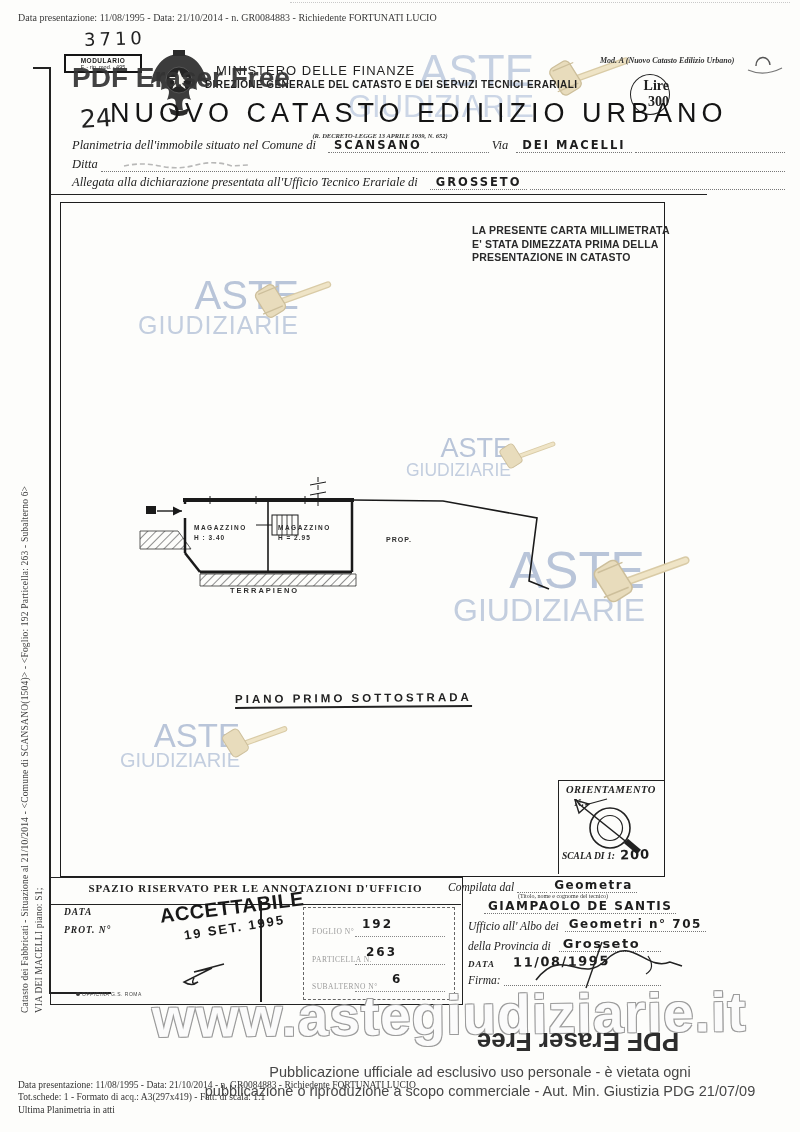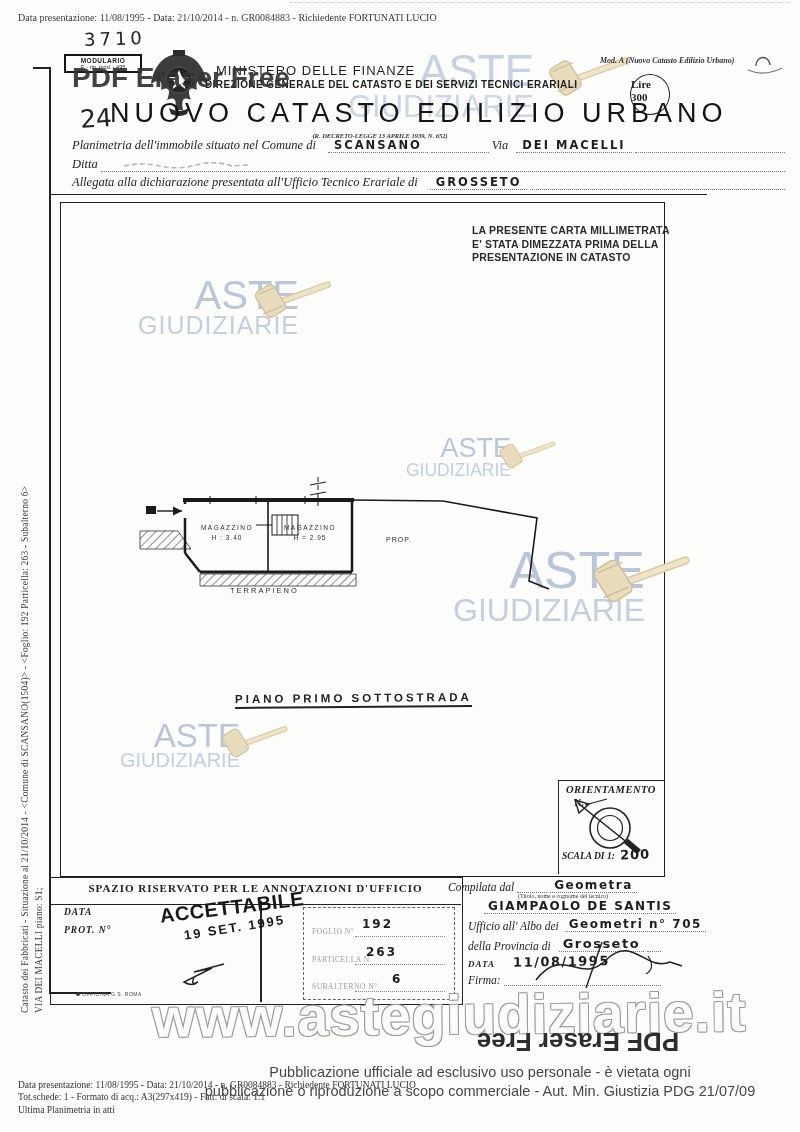--- a/index.html
+++ b/index.html
@@ -15,21 +15,21 @@
   .topdashes{left:290px;top:2px;width:500px;border-top:1px dotted #c9c9c9;}
   .hw-num{left:84px;top:28px;font-family:"DejaVu Sans",sans-serif;font-size:18px;letter-spacing:4px;transform:rotate(-2deg);color:#222;}
   .modulario{left:64px;top:54px;width:70px;border:2px solid #151515;text-align:center;padding:1px 2px;background:#fdfdfb;}
   .modulario .l1{font-size:6.5px;font-weight:bold;font-family:"Liberation Sans",sans-serif;letter-spacing:.5px;}
   .modulario .l2{font-size:5.5px;font-family:"Liberation Sans",sans-serif;}
   .pdf-top{left:72px;top:62px;font-family:"Liberation Sans",sans-serif;font-weight:bold;font-size:28px;color:#333;opacity:.92;z-index:6;}
   .ministry{left:216px;top:63px;font-family:"Liberation Sans",sans-serif;font-size:13px;letter-spacing:1px;color:#1f1f1f;z-index:5;}
   .direction{left:205px;top:79px;font-family:"Liberation Sans",sans-serif;font-weight:bold;font-size:10px;letter-spacing:.4px;color:#1f1f1f;z-index:5;}
   .mod-a{left:600px;top:56px;font-size:8px;font-weight:bold;font-style:italic;color:#333;}
   .lire{left:630px;top:74px;width:38px;height:36px;border:1.5px solid #222;border-radius:50%;
-        text-align:left;font-weight:bold;font-size:11px;line-height:1.15;padding-top:3px;}
+        text-align:right;font-weight:bold;font-size:14px;line-height:1.15;padding-top:3px;}
   .hw-24{left:80px;top:104px;font-family:"DejaVu Sans",sans-serif;font-size:25px;transform:rotate(-4deg);color:#222;}
   .title{left:110px;top:98px;font-family:"Liberation Sans",sans-serif;font-size:27px;letter-spacing:5px;color:#141414;z-index:5;white-space:nowrap;}
   .subtitle{left:255px;top:132px;width:250px;text-align:center;font-size:6.5px;font-weight:bold;font-style:italic;color:#333;z-index:5;}
   
   .frow{font-size:12.5px;}
   .frow .lbl{font-style:italic;white-space:nowrap;}
   .fr1{left:72px;top:138px;width:716px;}
   .fr2{left:72px;top:157px;width:716px;}
   .fr3{left:72px;top:175px;width:716px;}
   .fval{font-size:11.5px;letter-spacing:2px;padding:0 6px;white-space:nowrap;}
@@ -46,21 +46,21 @@
   .wm{z-index:1;line-height:.95;text-align:right;}
   .wm .a1{font-family:"Liberation Sans",sans-serif;color:#b9c5d9;display:block;}
   .wm .a2{font-family:"Liberation Sans",sans-serif;color:#c3cedf;display:block;}
   .wm1{left:138px;top:276px;}  .wm1 .a1{font-size:40px;} .wm1 .a2{font-size:25px;letter-spacing:1px;}
   .wm2{left:406px;top:436px;}  .wm2 .a1{font-size:27px;margin-left:18px;} .wm2 .a2{font-size:17.5px;}
   .wm3{left:453px;top:546px;}  .wm3 .a1{font-size:52px;} .wm3 .a2{font-size:32px;}
   .wm4{left:120px;top:720px;}  .wm4 .a1{font-size:33px;margin-left:6px;} .wm4 .a2{font-size:20px;}
   .wm5{left:348px;top:50px;z-index:0;} .wm5 .a1{font-size:44px;color:#c6d1e2;} .wm5 .a2{font-size:31px;color:#ccd6e6;}
   .gavel{position:absolute;}
   
-  .plabel{font-family:"Liberation Sans",sans-serif;font-weight:normal;color:#2e2e2e;text-align:center;z-index:2;}
+  .plabel{font-family:"Liberation Sans",sans-serif;font-weight:bold;color:#2e2e2e;text-align:left;z-index:2;}
   .room1n{left:194px;top:524px;width:66px;font-size:6.5px;letter-spacing:1.5px;}
   .room1h{left:194px;top:534px;width:66px;font-size:6.5px;letter-spacing:1px;}
   .room2n{left:278px;top:524px;width:64px;font-size:6.5px;letter-spacing:1.5px;}
   .room2h{left:278px;top:534px;width:64px;font-size:6.5px;letter-spacing:1px;}
   .propl{left:386px;top:536px;font-size:7px;letter-spacing:1px;}
   .terral{left:230px;top:586px;font-size:7.5px;letter-spacing:2px;}
   .floorl{left:235px;top:692px;font-family:"Liberation Sans",sans-serif;font-weight:bold;font-size:11.5px;
           letter-spacing:3px;border-bottom:2px solid #222;padding-bottom:2px;transform:rotate(-0.5deg);color:#222;z-index:2;}
   
   .oribox{left:558px;top:780px;width:105px;height:93px;border-left:1.5px solid #222;border-top:1.5px solid #222;}

